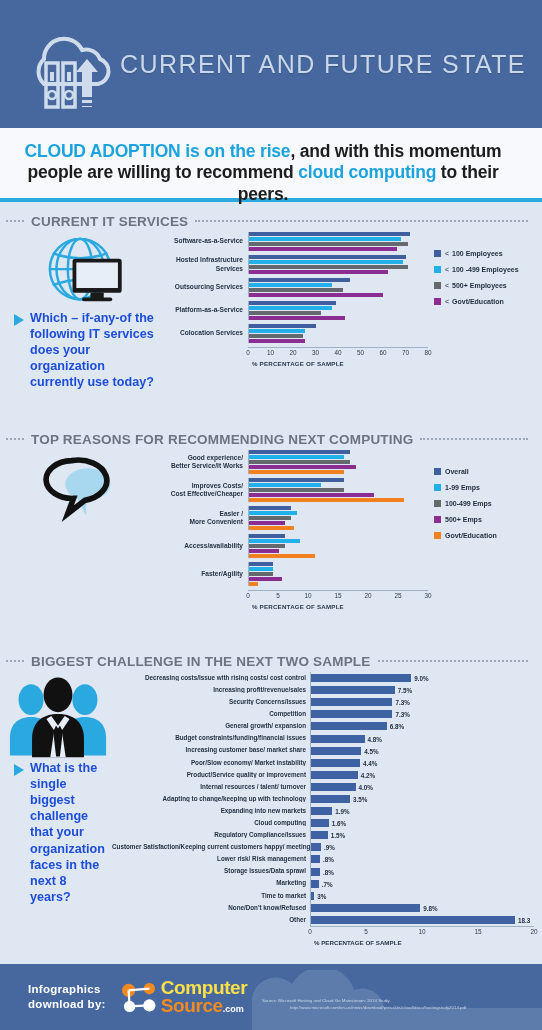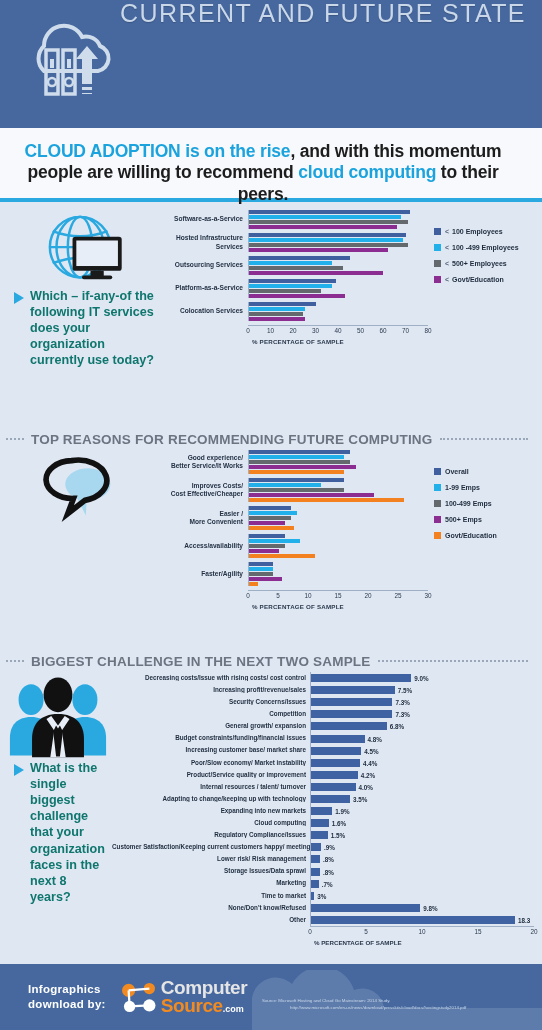--- a/index.html
+++ b/index.html
@@ -9,21 +9,21 @@
     background:#dfe7f3;
   }
   .page { position:relative; width:542px; height:1030px; }
 
   
   .header {
     position:absolute; left:0; top:0; width:542px; height:128px;
     background:#46689f;
     overflow:hidden;
   }
-  .header-inner { display:flex; align-items:flex-start; height:100%; padding-left:14px; }
+  .header-inner { display:flex; align-items:center; height:100%; padding-left:14px; }
   .cloud-logo { width:100px; height:96px; flex:0 0 100px; margin-top:6px; }
   .header-text { flex:1; padding-left:4px; padding-right:14px; }
   .title-top {
     color:#c9d7e9; font-size:25px; letter-spacing:1.4px;
     font-weight:400; text-align:center; line-height:1.05;
     text-shadow:0 1px 1px rgba(0,0,0,.18);
   }
   .title-bottom {
     text-align:center; line-height:1.02; margin-top:1px;
     text-shadow:0 2px 2px rgba(0,0,0,.22);
@@ -66,21 +66,21 @@
 
   .sec-body { display:flex; }
   .left-col { width:160px; flex:0 0 160px; padding-left:4px; }
   .icon-wrap { height:78px; display:flex; align-items:center; justify-content:center; }
   .question { display:flex; gap:6px; padding:0 4px 0 10px; }
   .qtri {
     width:0;height:0;border-left:10px solid #29a9e0;
     border-top:6px solid transparent;border-bottom:6px solid transparent;
     margin-top:4px; flex:0 0 10px;
   }
-  .qtext { font-size:12.6px; color:#0f766e; line-height:1.28; font-weight:600; }
+  .qtext { font-size:12.6px; color:#1d4ed8; line-height:1.28; font-weight:600; }
 
   
   .chart-box { position:relative; flex:1; padding-right:6px; }
   .gbar-row { display:flex; align-items:center; }
   .gbar-label {
     flex:0 0 88px; text-align:right; padding-right:5px;
     font-size:6.6px; color:#243244; line-height:1.25; font-weight:600;
   }
   .gbar-stack { flex:1; position:relative; border-left:1px solid #9fb0c6; }
   .gbar { height:4px; margin-bottom:1px; }
@@ -134,21 +134,21 @@
   }
   .foot-cloud {
     position:absolute; right:-10px; top:6px; width:300px; height:70px;
     opacity:.13;
   }
   .foot-inner { position:relative; display:flex; align-items:center; height:100%; padding-left:28px; }
   .foot-pres { color:#ffffff; font-size:11.5px; line-height:1.3; font-weight:600; letter-spacing:.3px; }
   .cs-logo { display:flex; align-items:center; margin-left:14px; }
   .cs-mark { width:38px; height:32px; margin-right:3px; }
   .cs-words { line-height:.95; }
-  .cs-comp { font-size:19px; font-weight:bold; color:#e5e5e5; letter-spacing:-0.4px; }
+  .cs-comp { font-size:19px; font-weight:bold; color:#fde047; letter-spacing:-0.4px; }
   .cs-supp { font-size:19px; font-weight:bold; color:#f18a21; letter-spacing:-0.4px; }
   .cs-dotcom { font-size:9px; color:#ffffff; font-weight:600; }
   .source {
     position:absolute; right:10px; top:34px; width:270px;
     font-size:4.4px; color:#c9d7ea; line-height:1.5; text-align:left;
   }
   .source .src-url { padding-left:28px; display:block; }
 </style>
 </head>
 <body>
@@ -177,20 +177,25 @@
     </div>
   </div>
 
   <div class="subbanner">
     <p>
       <span class="sb-blue-bold">CLOUD ADOPTION</span><span class="sb-blue"> is on the rise</span><span>, and with this momentum people are willing to recommend </span><span class="sb-blue">cloud computing</span><span> to their peers.</span>
     </p>
   </div>
 
   <div class="section" id="sec1" style="top:210px;">
+    <div class="sec-head">
+      <span class="sec-dash"></span>
+      <span class="sec-title">CURRENT IT SERVICES</span>
+      <span class="sec-rule"></span>
+    </div>
     <div class="sec-body">
       <div class="left-col">
         <div class="icon-wrap">
           <svg viewBox="0 0 110 80" width="104" height="76">
             <g stroke="#29a9e0" stroke-width="2.6" fill="none">
               <circle cx="53" cy="38" r="32"></circle>
               <ellipse cx="53" cy="38" rx="13" ry="32"></ellipse>
               <ellipse cx="53" cy="38" rx="25" ry="32"></ellipse>
               <line x1="21" y1="38" x2="85" y2="38"></line>
               <path d="M24 21 q29 11 58 0"></path>
@@ -293,21 +298,21 @@
             <span class="legend-sw" style="background: rgb(140, 45, 145);"></span>
             <span class="legend-lt"><span class="lt">&lt;</span> Govt/Education</span>
           </div>
         </div>
     </div>
   </div>
 
   <div class="section" id="sec2" style="top:428px;">
     <div class="sec-head">
       <span class="sec-dash"></span>
-      <span class="sec-title">TOP REASONS FOR RECOMMENDING FUTURE COMPUTING</span>
+      <span class="sec-title">TOP REASONS FOR RECOMMENDING NEXT COMPUTING</span>
       <span class="sec-rule"></span>
     </div>
     <div class="sec-body">
       <div class="left-col">
         <div class="icon-wrap">
           <svg viewBox="0 0 110 76" width="104" height="72">
             <path d="M62 16 a24 17 0 1 1 -2 34 l-1 16 l-9 -18 a24 17 0 0 1 12 -32 Z" fill="#a8d8f0"></path>
             <path d="M44 8 a28 20 0 1 0 2 40 l-6 16 l18 -14 a28 20 0 0 0 -14 -42 Z" fill="none" stroke="#111" stroke-width="6"></path>
           </svg>
         </div>

